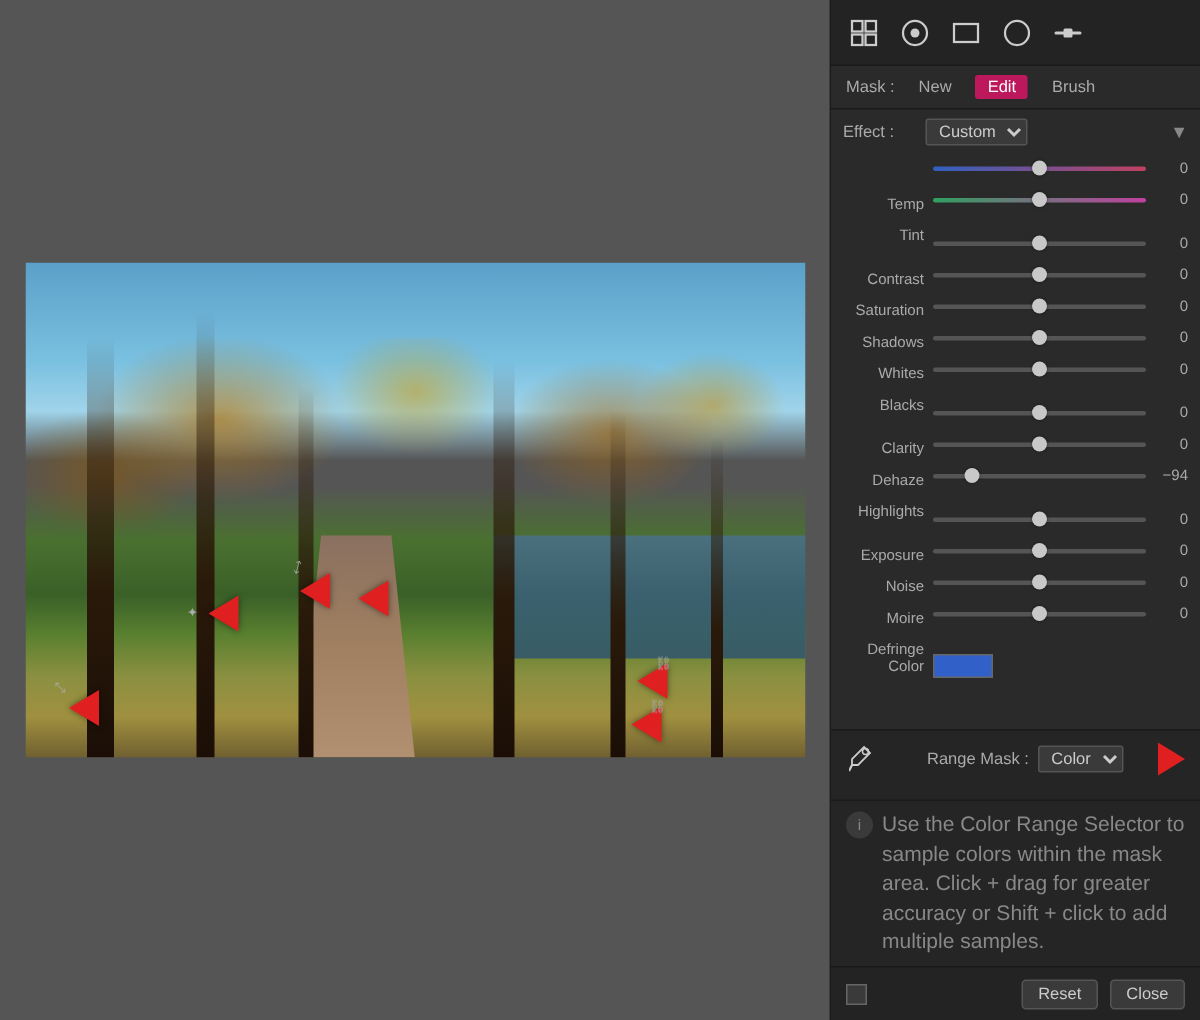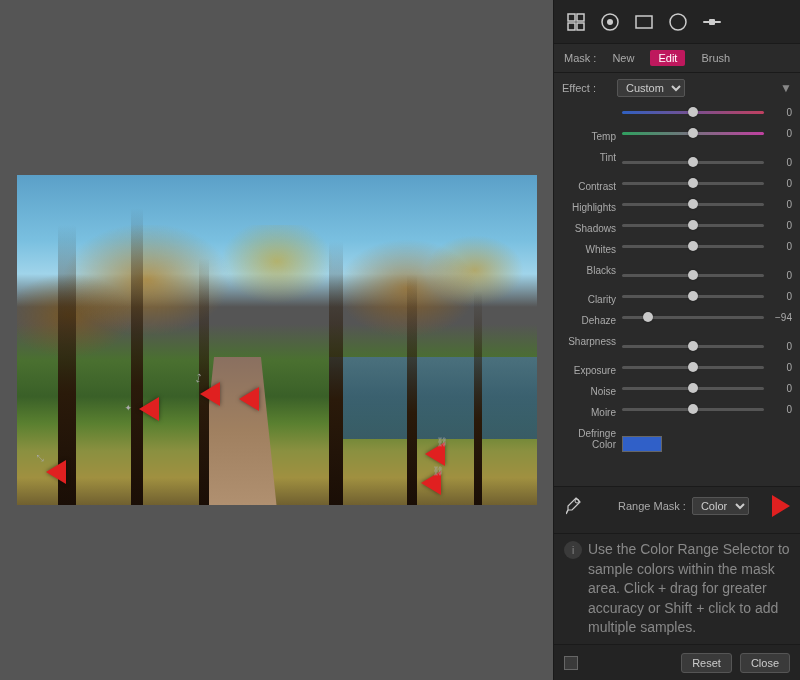--- a/index.html
+++ b/index.html
@@ -547,71 +547,71 @@
 
     <div class="slider-row">
       <span class="slider-label">Contrast</span>
       <div class="slider-track">
         <div class="slider-thumb" style="left:50%;"></div>
       </div>
       <span class="slider-value">0</span>
     </div>
 
     <div class="slider-row">
+      <span class="slider-label">Saturation</span>
+      <div class="slider-track">
+        <div class="slider-thumb" style="left:50%;"></div>
+      </div>
+      <span class="slider-value">0</span>
+    </div>
+
+    <div class="slider-row">
+      <span class="slider-label">Shadows</span>
+      <div class="slider-track">
+        <div class="slider-thumb" style="left:50%;"></div>
+      </div>
+      <span class="slider-value">0</span>
+    </div>
+
+    <div class="slider-row">
+      <span class="slider-label">Whites</span>
+      <div class="slider-track">
+        <div class="slider-thumb" style="left:50%;"></div>
+      </div>
+      <span class="slider-value">0</span>
+    </div>
+
+    <div class="slider-row">
+      <span class="slider-label">Blacks</span>
+      <div class="slider-track">
+        <div class="slider-thumb" style="left:50%;"></div>
+      </div>
+      <span class="slider-value">0</span>
+    </div>
+
+    <div class="section-gap"></div>
+
+    <div class="slider-row">
+      <span class="slider-label">Clarity</span>
+      <div class="slider-track">
+        <div class="slider-thumb" style="left:50%;"></div>
+      </div>
+      <span class="slider-value">0</span>
+    </div>
+
+    <div class="slider-row">
+      <span class="slider-label">Dehaze</span>
+      <div class="slider-track">
+        <div class="slider-thumb" style="left:50%;"></div>
+      </div>
+      <span class="slider-value">0</span>
+    </div>
+
+    <div class="slider-row">
       <span class="slider-label">Highlights</span>
-      <div class="slider-track">
-        <div class="slider-thumb" style="left:50%;"></div>
-      </div>
-      <span class="slider-value">0</span>
-    </div>
-
-    <div class="slider-row">
-      <span class="slider-label">Shadows</span>
-      <div class="slider-track">
-        <div class="slider-thumb" style="left:50%;"></div>
-      </div>
-      <span class="slider-value">0</span>
-    </div>
-
-    <div class="slider-row">
-      <span class="slider-label">Whites</span>
-      <div class="slider-track">
-        <div class="slider-thumb" style="left:50%;"></div>
-      </div>
-      <span class="slider-value">0</span>
-    </div>
-
-    <div class="slider-row">
-      <span class="slider-label">Blacks</span>
-      <div class="slider-track">
-        <div class="slider-thumb" style="left:50%;"></div>
-      </div>
-      <span class="slider-value">0</span>
-    </div>
-
-    <div class="section-gap"></div>
-
-    <div class="slider-row">
-      <span class="slider-label">Clarity</span>
-      <div class="slider-track">
-        <div class="slider-thumb" style="left:50%;"></div>
-      </div>
-      <span class="slider-value">0</span>
-    </div>
-
-    <div class="slider-row">
-      <span class="slider-label">Dehaze</span>
-      <div class="slider-track">
-        <div class="slider-thumb" style="left:50%;"></div>
-      </div>
-      <span class="slider-value">0</span>
-    </div>
-
-    <div class="slider-row">
-      <span class="slider-label">Sharpness</span>
       <div class="slider-track">
         <div class="slider-thumb" style="left:18%;"></div>
       </div>
       <span class="slider-value">−94</span>
     </div>
 
     <div class="section-gap"></div>
 
     <div class="slider-row">
       <span class="slider-label">Exposure</span>

